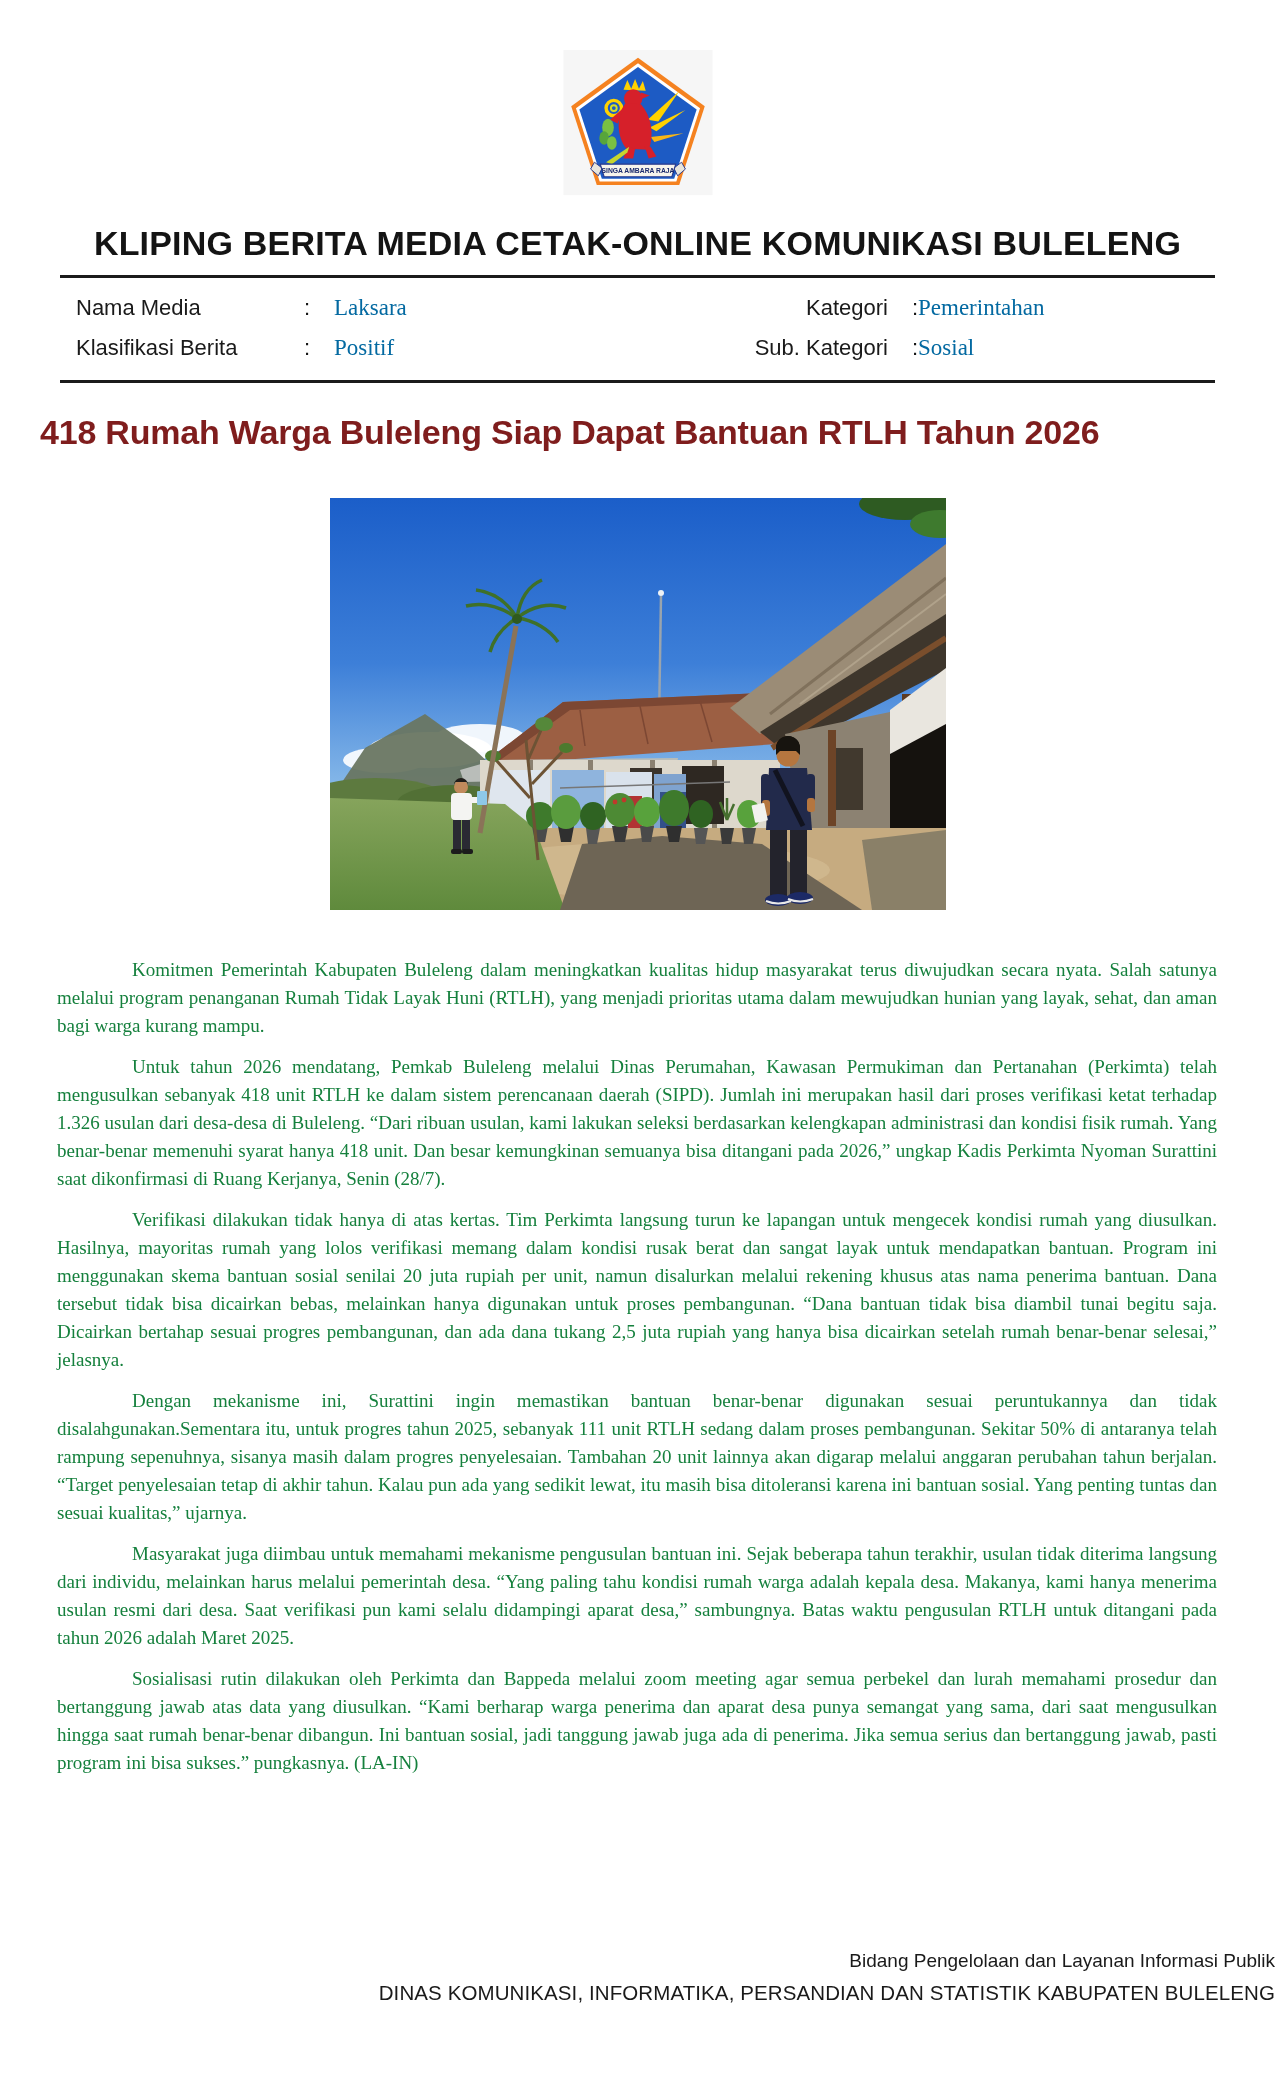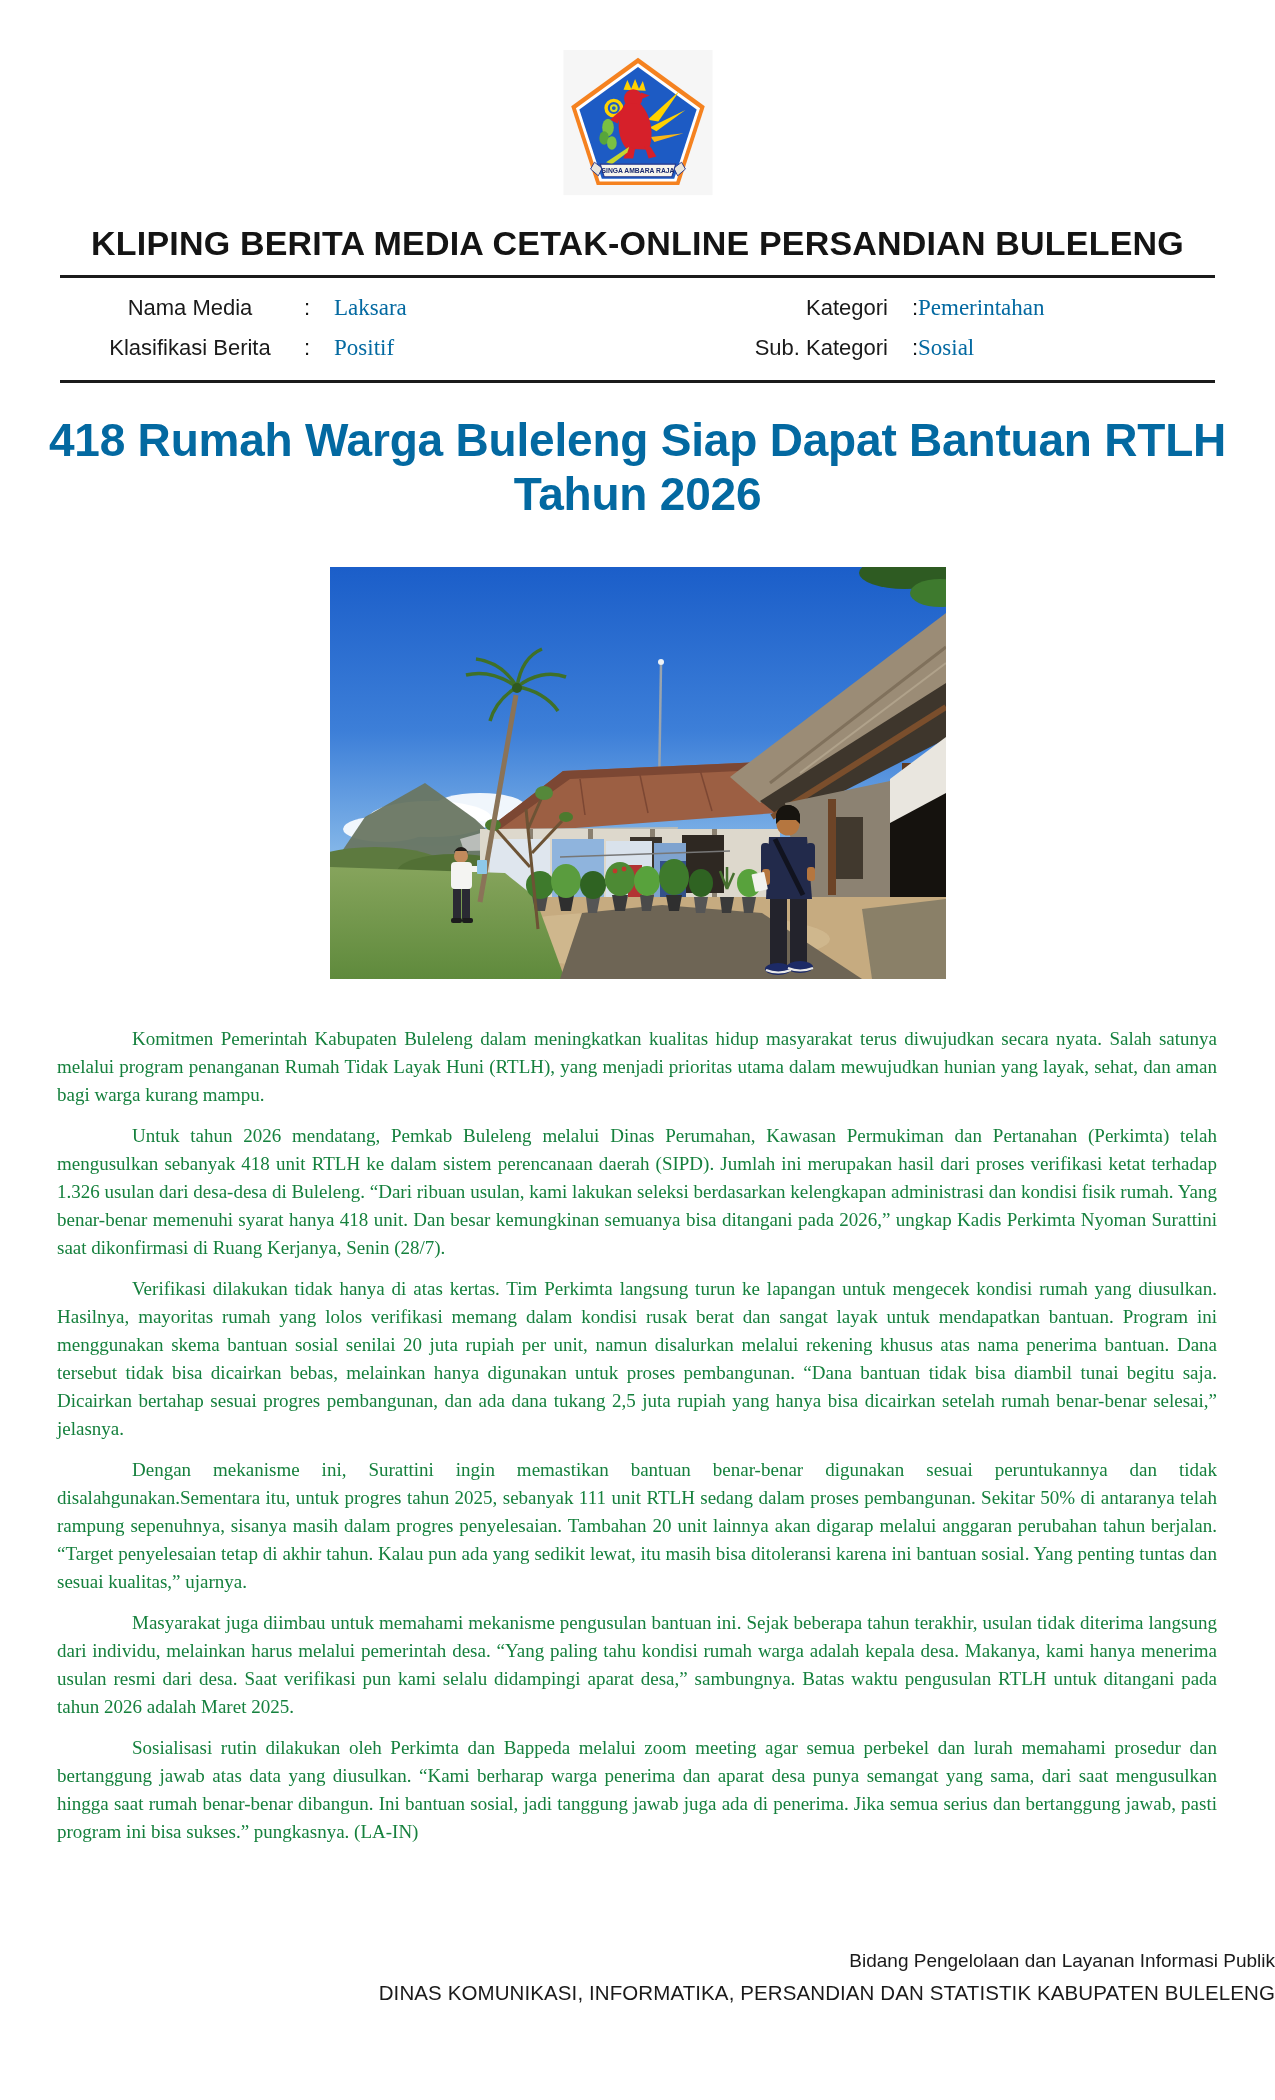--- a/index.html
+++ b/index.html
@@ -18,28 +18,28 @@
   }
   .meta{
     margin:12px 60px 0 60px;
     border-top:3px solid #1b1b1b;border-bottom:3px solid #1b1b1b;
     padding:10px 0 12px 0;
   }
   .meta-row{display:flex;align-items:baseline;padding:7px 0 7px 16px;}
   .meta-left{display:flex;width:660px;align-items:baseline;}
   .meta-right{display:flex;flex:1;align-items:baseline;text-align:right;}
   .meta-label{font-size:22px;color:#1a1a1a;}
-  .meta-left .meta-label{width:228px;text-align:center;}
+  .meta-left .meta-label{width:228px;}
   .meta-right .meta-label{width:152px;}
   .meta-colon{width:30px;font-size:22px;}
   .meta-value{font-family:"Liberation Serif",serif;font-size:23px;color:#0369a1;}
   
   .article-title{
-    margin:30px 40px 0 40px;text-align:center;
-    font-size:46px;font-weight:600;color:#0369a1;letter-spacing:-.2px;
+    margin:30px 40px 0 40px;text-align:left;
+    font-size:34px;font-weight:600;color:#7f1d1d;letter-spacing:-.2px;
   }
   .photo-fig{margin:46px auto 0 auto;width:616px;height:412px;}
   .photo-fig svg{display:block;width:616px;height:412px;}
   .body-text{
     margin:46px 58px 0 57px;
     font-family:"Liberation Serif",serif;font-size:19px;line-height:28px;
     text-align:justify;color:#15803d;
   }
   .body-text p{margin:0 0 13px 0;text-indent:75px;}
   .source-line{
@@ -92,21 +92,21 @@
 
       <g>
         <polygon points="40,116 48,122 44,130 36,123" fill="#e8e5dc" stroke="#2a3a8c" stroke-width="1"></polygon>
         <polygon points="130,116 122,122 126,130 134,123" fill="#e8e5dc" stroke="#2a3a8c" stroke-width="1"></polygon>
         <polygon points="46,118 124,118 120,131 50,131" fill="#f7f4ec" stroke="#2a3a8c" stroke-width="1.2"></polygon>
         <text x="85" y="127.5" text-anchor="middle" font-family="Liberation Sans, sans-serif" font-size="7" font-weight="bold" fill="#1a2a6e">SINGA AMBARA RAJA</text>
       </g>
     </svg>
   </div>
 
-  <h1 class="doc-title">KLIPING BERITA MEDIA CETAK-ONLINE PERSANDIAN BULELENG</h1>
+  <h1 class="doc-title">KLIPING BERITA MEDIA CETAK-ONLINE KOMUNIKASI BULELENG</h1>
 
   <div class="meta">
     <div class="meta-row">
       <div class="meta-left">
         <span class="meta-label">Nama Media</span>
         <span class="meta-colon">:</span>
         <span class="meta-value">Laksara</span>
       </div>
       <div class="meta-right">
         <span class="meta-label">Kategori</span>

